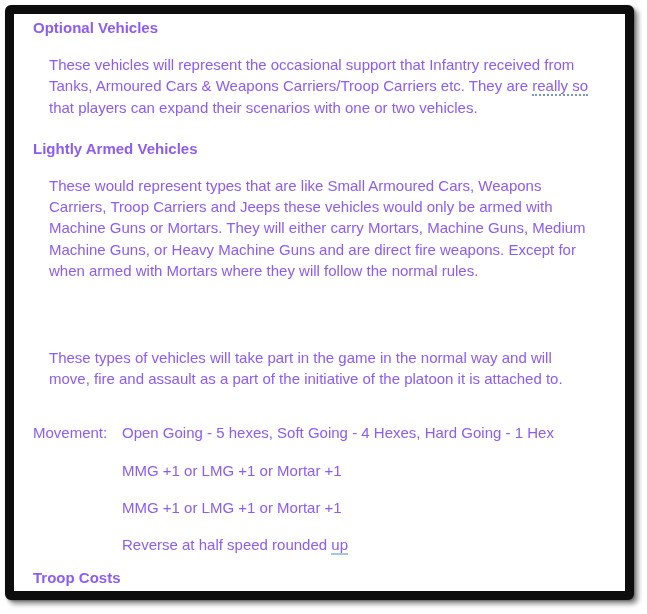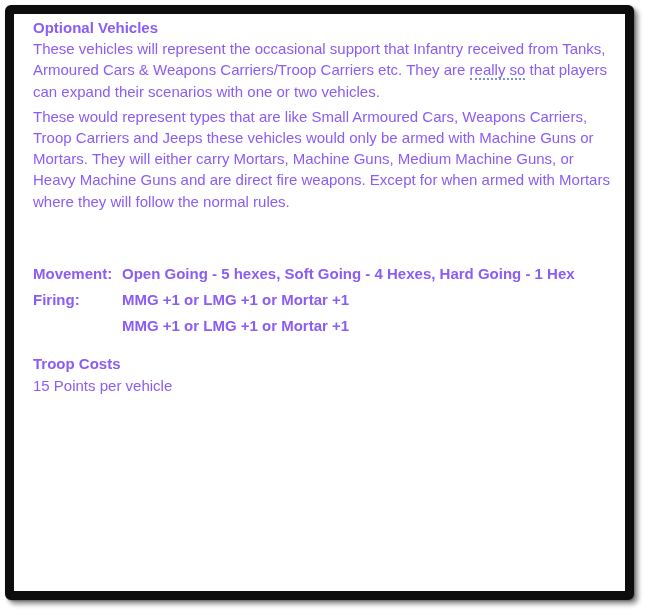--- a/index.html
+++ b/index.html
@@ -30,75 +30,76 @@
   .content {
     padding: 3px 13px 0 19px;
     font-size: 15px;
     line-height: 21.2px;
     color: #8b5cf6;
   }
   .heading {
     font-weight: bold;
   }
   p.para {
-    margin: 0;
+    margin: 16px;
   }
   .spacer-sm { height: 4px; }
   .spacer-md { height: 17px; }
   .spacer-lg { height: 12px; }
   .gram-dotted {
     border-bottom: 2px dotted #7795cb;
     padding-bottom: 0px;
   }
   .gram-solid {
     box-shadow: 0 2px 0 #a6c6e6;
   }
   .stats {
     display: grid;
     grid-template-columns: 89px 1fr;
-    row-gap: 5px;
-    font-weight: bold;
+    row-gap: 16px;
   }
   .stat-label { grid-column: 1; }
   .stat-value { grid-column: 2; }
 </style>
 </head>
 <body>
 
 <div class="page">
   <div class="frame">
     <div class="content">
 
       <div>
         <div class="heading">Optional Vehicles</div>
         <p class="para"><span>These vehicles will represent the occasional support that Infantry received from Tanks, Armoured Cars &amp; Weapons Carriers/Troop Carriers etc. They are </span><span class="gram-dotted">really so</span><span> that players can expand their scenarios with one or two vehicles.</span></p>
       </div>
 
       <div class="spacer-sm"></div>
 
       <div>
+        <div class="heading">Lightly Armed Vehicles</div>
         <p class="para">These would represent types that are like Small Armoured Cars, Weapons Carriers, Troop Carriers and Jeeps these vehicles would only be armed with Machine Guns or Mortars. They will either carry Mortars, Machine Guns, Medium Machine Guns, or Heavy Machine Guns and are direct fire weapons. Except for when armed with Mortars where they will follow the normal rules.</p>
       </div>
 
       <div class="spacer-md"></div>
 
 
       <div class="spacer-md"></div>
 
+      <p class="para">These types of vehicles will take part in the game in the normal way and will move, fire and assault as a part of the initiative of the platoon it is attached to.</p>
 
       <div class="spacer-md"></div>
 
       <div>
         <div class="stats">
           <div class="stat-label">Movement:</div>
           <div class="stat-value">Open Going - 5 hexes, Soft Going - 4 Hexes, Hard Going - 1 Hex</div>
-          <div class="stat-label">Firing:</div>
           <div class="stat-value">MMG +1 or LMG +1 or Mortar +1</div>
           <div class="stat-value">MMG +1 or LMG +1 or Mortar +1</div>
           <div class="stat-value">
+            <div><span>Reverse at half speed rounded </span><span class="gram-solid">up</span></div>
           </div>
         </div>
       </div>
 
       <div class="spacer-lg"></div>
 
       <div>
         <div class="heading">Troop Costs</div>
         <p class="para">15 Points per vehicle</p>
       </div>

